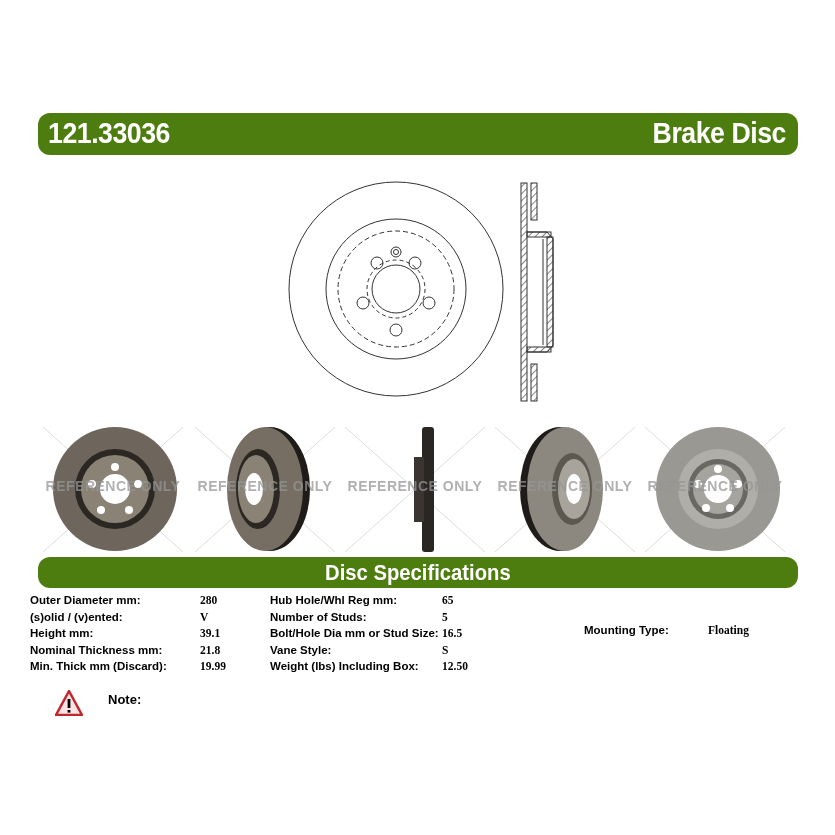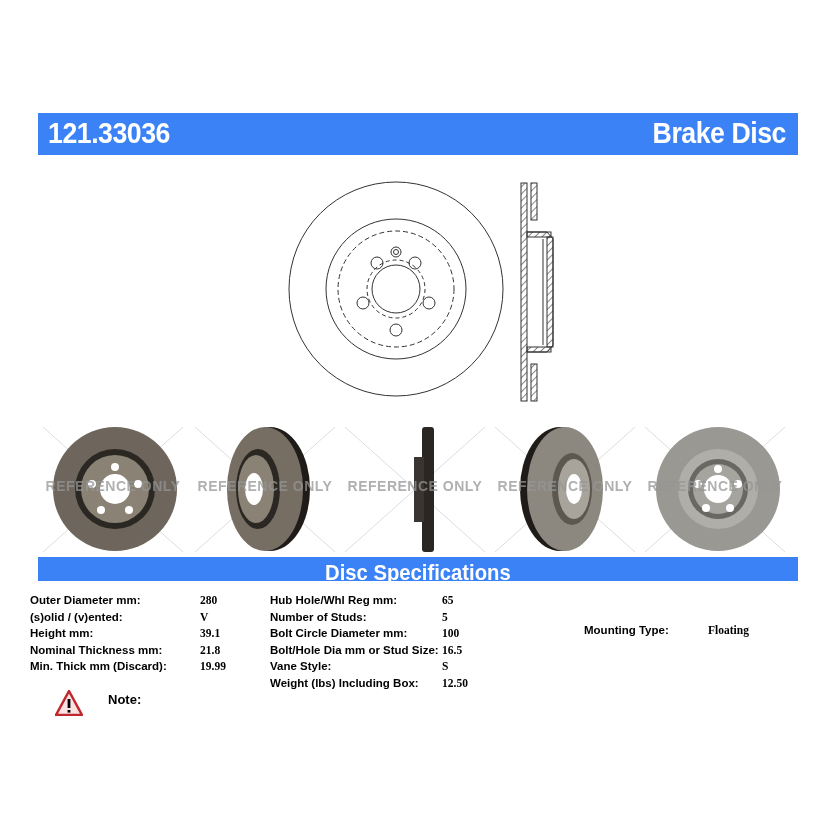--- a/index.html
+++ b/index.html
@@ -1,21 +1,21 @@
 <!DOCTYPE html>
 <html><head>
 <meta charset="utf-8">
 <style>
   html, body { margin:0; padding:0; background:#ffffff; }
   body { width:835px; height:835px; position:relative; overflow:hidden; font-family:"Liberation Sans", sans-serif; color:#000; }
-  .bar { position:absolute; left:38px; width:760px; background:#3b82f6; color:#fff; font-weight:bold; }
+  .bar { position:absolute; left:38px; width:760px; background:#4d7c0f; color:#fff; font-weight:bold;border-radius:12px; }
   .title-bar { top:113px; height:42px; }
   .title-bar .pn { position:absolute; left:10px; top:4px; font-size:29px; letter-spacing:-0.5px; transform:scaleX(0.92); transform-origin:left center; }
   .title-bar .type { position:absolute; right:12px; top:4px; font-size:29px; letter-spacing:-0.5px; transform:scaleX(0.92); transform-origin:right center; }
-  .spec-bar { top:557px; height:24px; text-align:center; }
+  .spec-bar { top:557px; height:31px; text-align:center; }
   .spec-bar span { display:inline-block; font-size:22px; line-height:31px; transform:scaleX(0.92); }
   .drawing { position:absolute; left:285px; top:175px; }
   .photos { position:absolute; left:38px; top:422px; width:760px; height:135px; }
   .photo { position:absolute; top:0; width:150px; height:135px; }
   .photo svg { position:absolute; left:0; top:0; }
   .wm { position:absolute; top:56px; left:0; width:150px; text-align:center; font-size:14px; font-weight:bold; color:rgba(150,150,150,0.75); letter-spacing:0.5px; white-space:nowrap; }
   .spec-col { position:absolute; top:592px; font-size:11.5px; font-weight:bold; line-height:16.6px; }
   .spec-row { white-space:nowrap; }
   .spec-row .lbl { display:inline-block; text-align:left; }
   .spec-row .val { display:inline-block; padding-left:4px;font-family:Liberation Serif, serif; }
@@ -149,21 +149,20 @@
   <div class="spec-row"><span class="lbl">Outer Diameter mm:</span><span class="val">280</span></div>
   <div class="spec-row"><span class="lbl">(s)olid / (v)ented:</span><span class="val">V</span></div>
   <div class="spec-row"><span class="lbl">Height mm:</span><span class="val">39.1</span></div>
   <div class="spec-row"><span class="lbl">Nominal Thickness mm:</span><span class="val">21.8</span></div>
   <div class="spec-row"><span class="lbl">Min. Thick mm (Discard):</span><span class="val">19.99</span></div>
 </div>
 
 <div class="spec-col col2">
   <div class="spec-row"><span class="lbl">Hub Hole/Whl Reg mm:</span><span class="val">65</span></div>
   <div class="spec-row"><span class="lbl">Number of Studs:</span><span class="val">5</span></div>
-  <div class="spec-row"><span class="lbl">Bolt Circle Diameter mm:</span><span class="val">100</span></div>
   <div class="spec-row"><span class="lbl">Bolt/Hole Dia mm or Stud Size:</span><span class="val">16.5</span></div>
   <div class="spec-row"><span class="lbl">Vane Style:</span><span class="val">S</span></div>
   <div class="spec-row"><span class="lbl">Weight (lbs) Including Box:</span><span class="val">12.50</span></div>
 </div>
 
 <div class="spec-col col3">
   <div class="spec-row"><span class="lbl">Mounting Type:</span><span class="val">Floating</span></div>
 </div>
 
 <div class="note">

